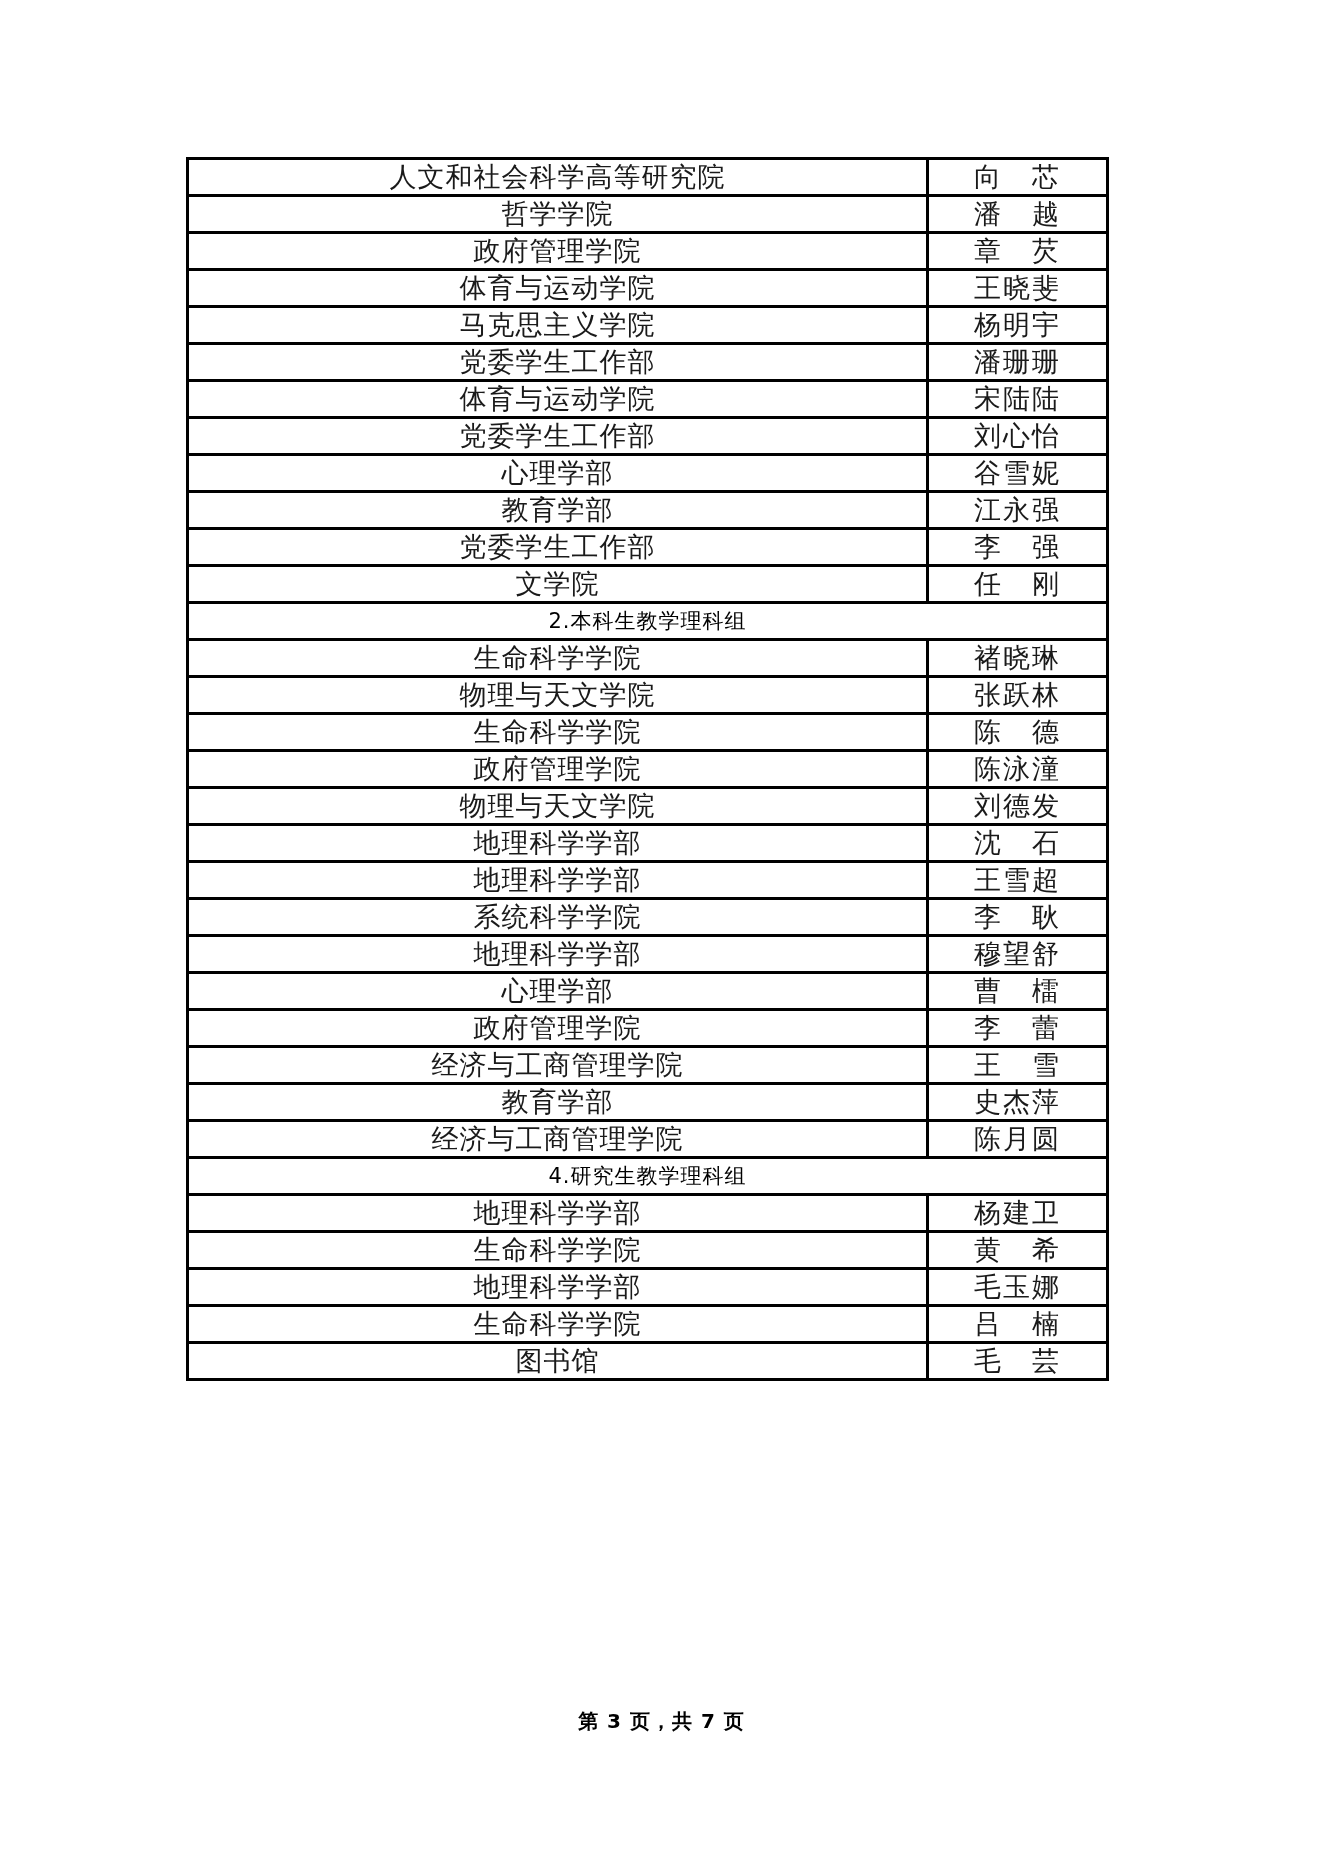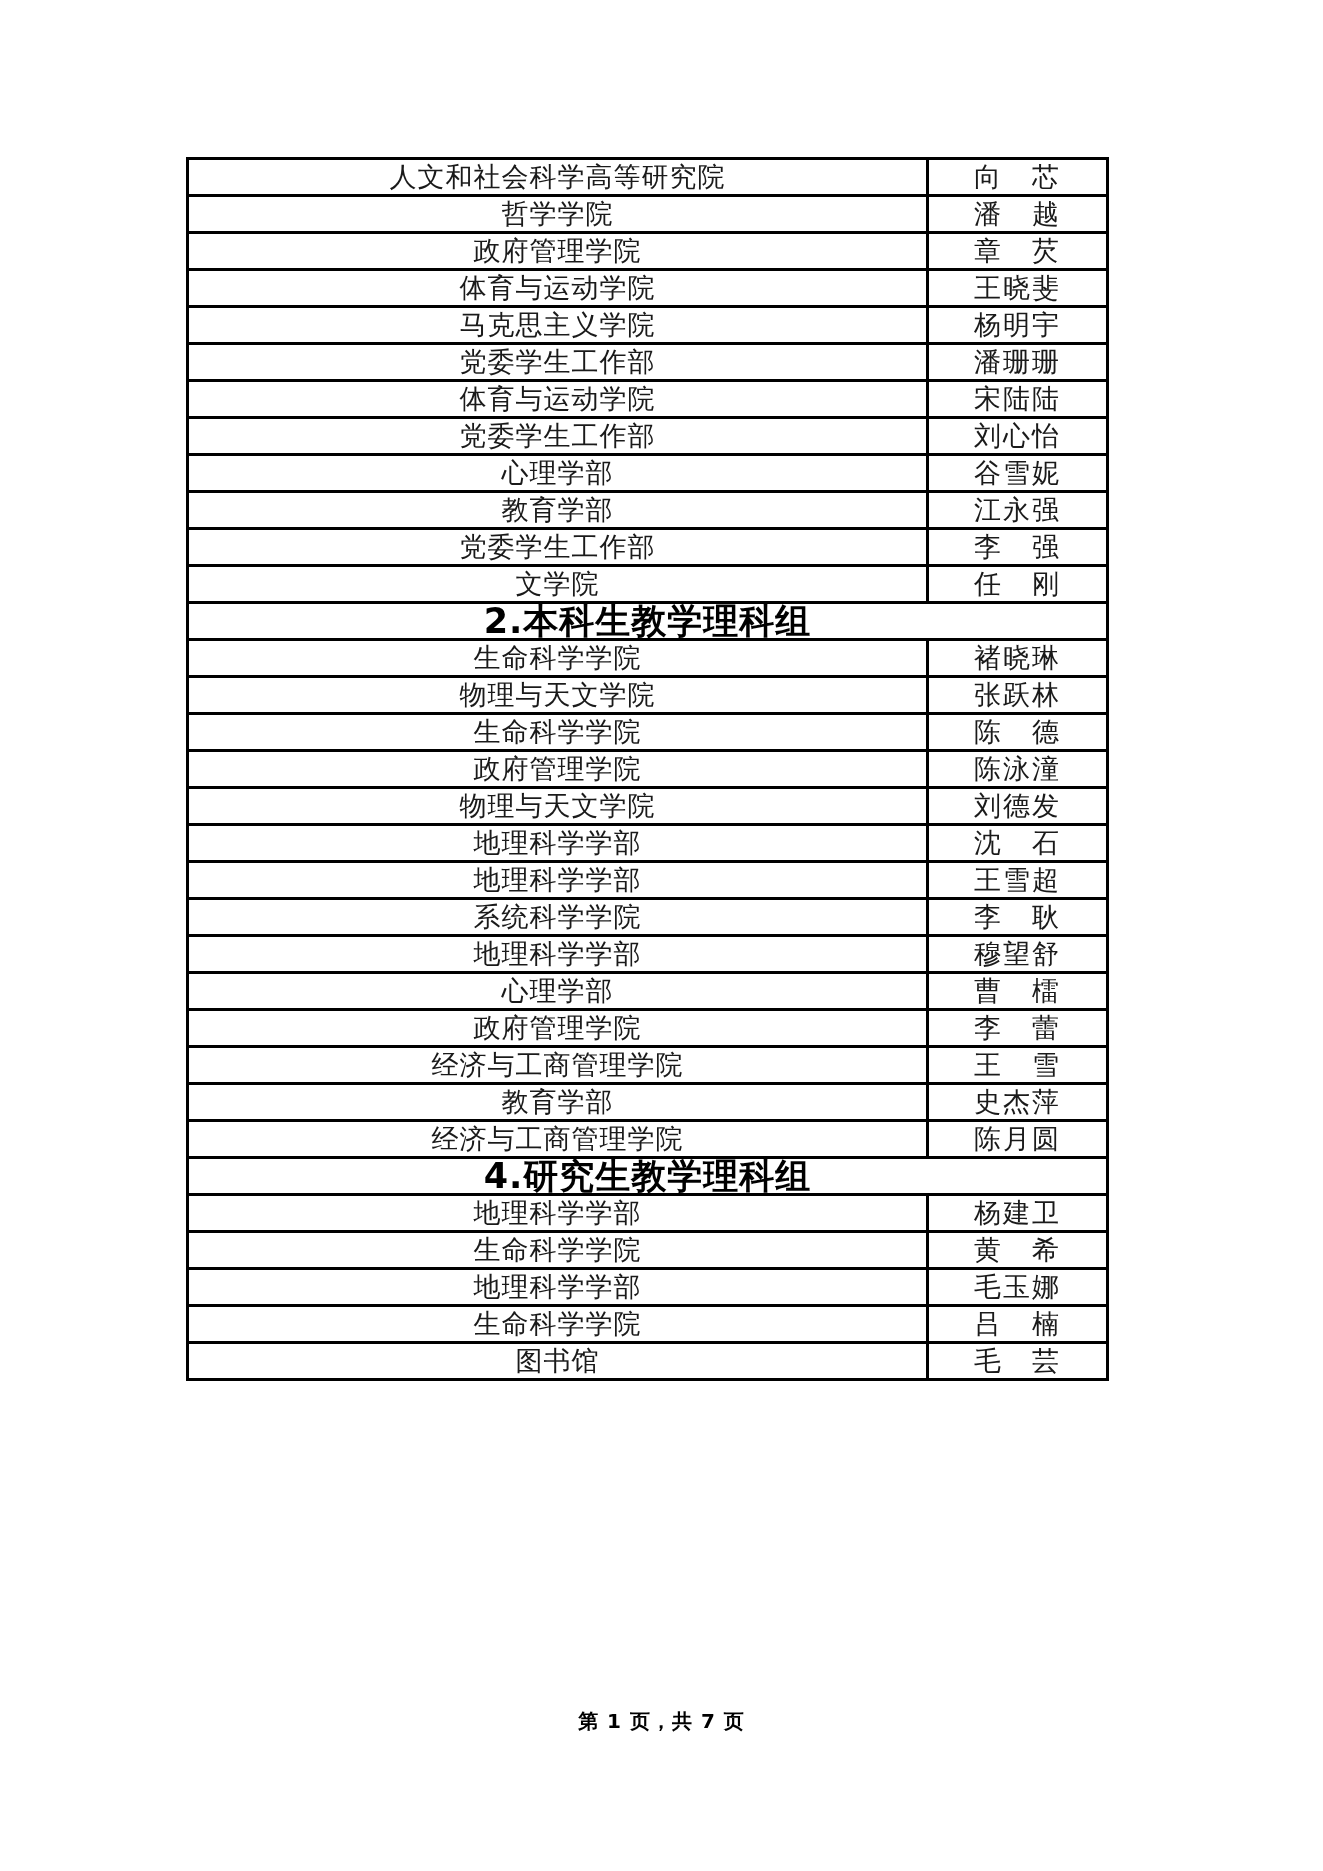--- a/index.html
+++ b/index.html
@@ -41,22 +41,22 @@
       letter-spacing: 1px;
       white-space: nowrap;
       overflow: hidden;
       color: #1a1a1a;
     }
     .tbl col.c-unit { width: 740px; }
     .tbl col.c-name { width: 180px; }
     .tbl td.name { letter-spacing: 2px; }
     .tbl td.section {
       font-family: "DejaVu Sans", "Liberation Sans", sans-serif;
-      font-weight: bold;
-      font-size: 35px;
+      font-weight: normal;
+      font-size: 21px;
       color: #000000;
     }
     .footer {
       position: absolute;
       left: 0;
       top: 1708px;
       width: 1323px;
       text-align: center;
       font-family: "DejaVu Sans", "Liberation Sans", sans-serif;
       font-weight: bold;
@@ -201,14 +201,14 @@
           <td class="unit">生命科学学院</td>
           <td class="name">吕　楠</td>
         </tr>
         <tr>
           <td class="unit">图书馆</td>
           <td class="name">毛　芸</td>
         </tr>
       </tbody>
   </table>
 
-  <div class="footer">第 1 页，共 7 页</div>
+  <div class="footer">第 3 页，共 7 页</div>
 </div>
 
 </body></html>

